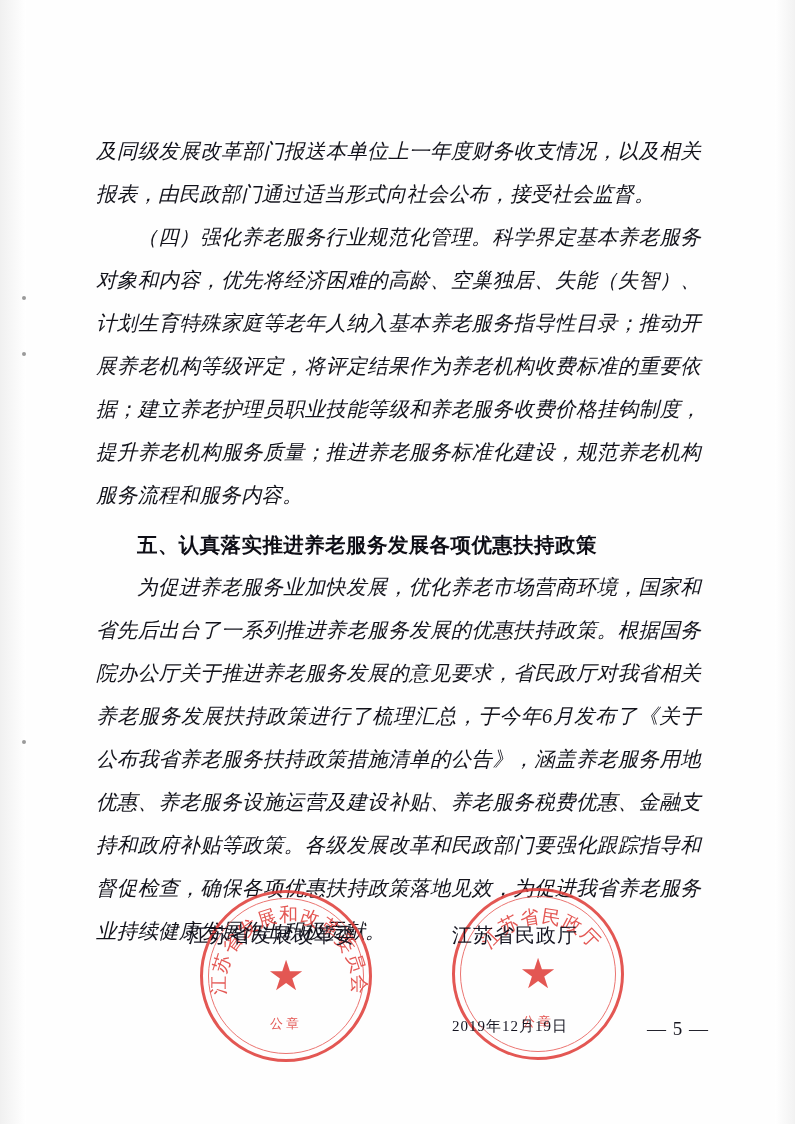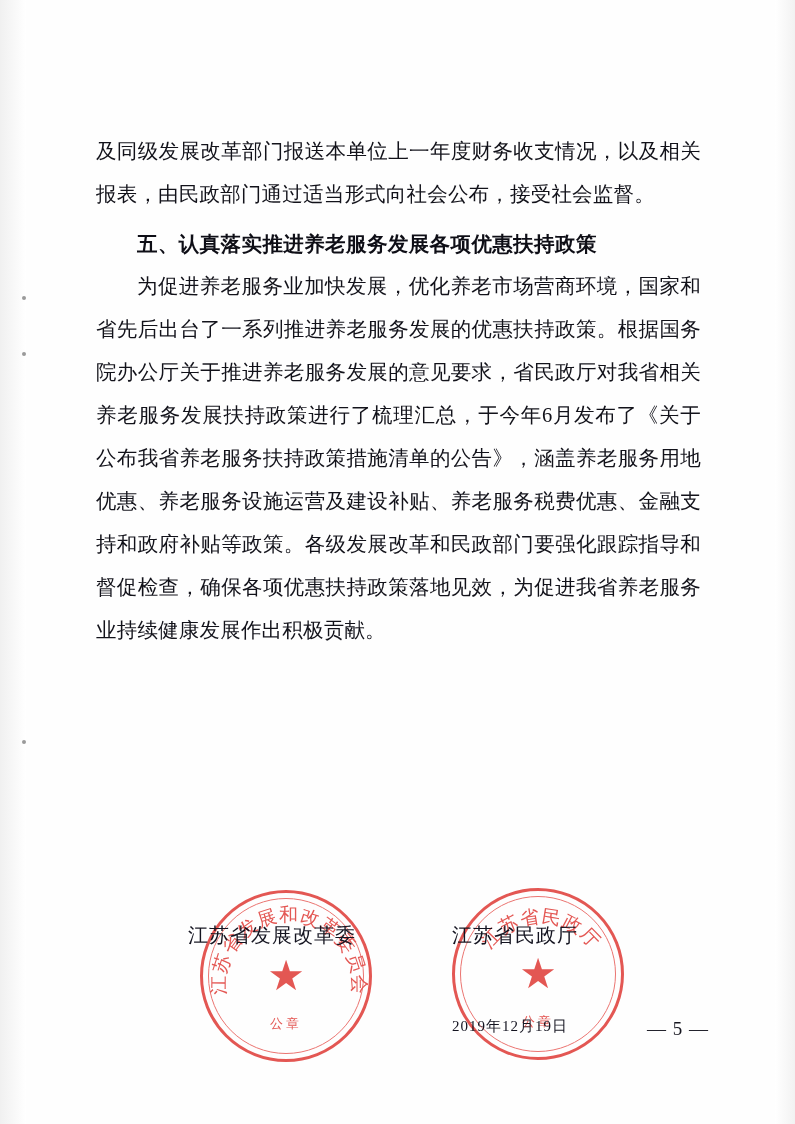--- a/index.html
+++ b/index.html
@@ -42,20 +42,21 @@
   }
   p.body-text {
     margin: 0 0 0 0;
     font-size: 20.5px;
     line-height: 43px;
     color: #12121a;
     text-align: justify;
     text-justify: inter-ideograph;
     letter-spacing: 0.2px;
     font-family: "Liberation Serif", serif;
+    font-style: italic;
   }
   p.indent {
     text-indent: 41px;
   }
   h2.section-heading {
     margin: 6px 0 0 0;
     font-size: 20.5px;
     line-height: 43px;
     font-weight: bold;
     color: #0e0e16;
@@ -159,20 +160,21 @@
 <div class="page">
 
   <span class="margin-dot d1"></span>
   <span class="margin-dot d2"></span>
   <span class="margin-dot d3"></span>
 
   <div class="content">
 
     <p class="body-text">及同级发展改革部门报送本单位上一年度财务收支情况，以及相关报表，由民政部门通过适当形式向社会公布，接受社会监督。</p>
 
+    <p class="body-text indent">（四）强化养老服务行业规范化管理。科学界定基本养老服务对象和内容，优先将经济困难的高龄、空巢独居、失能（失智）、计划生育特殊家庭等老年人纳入基本养老服务指导性目录；推动开展养老机构等级评定，将评定结果作为养老机构收费标准的重要依据；建立养老护理员职业技能等级和养老服务收费价格挂钩制度，提升养老机构服务质量；推进养老服务标准化建设，规范养老机构服务流程和服务内容。</p>
 
     <h2 class="section-heading">五、认真落实推进养老服务发展各项优惠扶持政策</h2>
 
     <p class="body-text indent">为促进养老服务业加快发展，优化养老市场营商环境，国家和省先后出台了一系列推进养老服务发展的优惠扶持政策。根据国务院办公厅关于推进养老服务发展的意见要求，省民政厅对我省相关养老服务发展扶持政策进行了梳理汇总，于今年6月发布了《关于公布我省养老服务扶持政策措施清单的公告》，涵盖养老服务用地优惠、养老服务设施运营及建设补贴、养老服务税费优惠、金融支持和政府补贴等政策。各级发展改革和民政部门要强化跟踪指导和督促检查，确保各项优惠扶持政策落地见效，为促进我省养老服务业持续健康发展作出积极贡献。</p>
   </div>
 
   <div class="seal left">
     <div class="inner-ring"></div>
     <svg class="seal-arc-text" viewBox="0 0 172 172">
       <defs>

